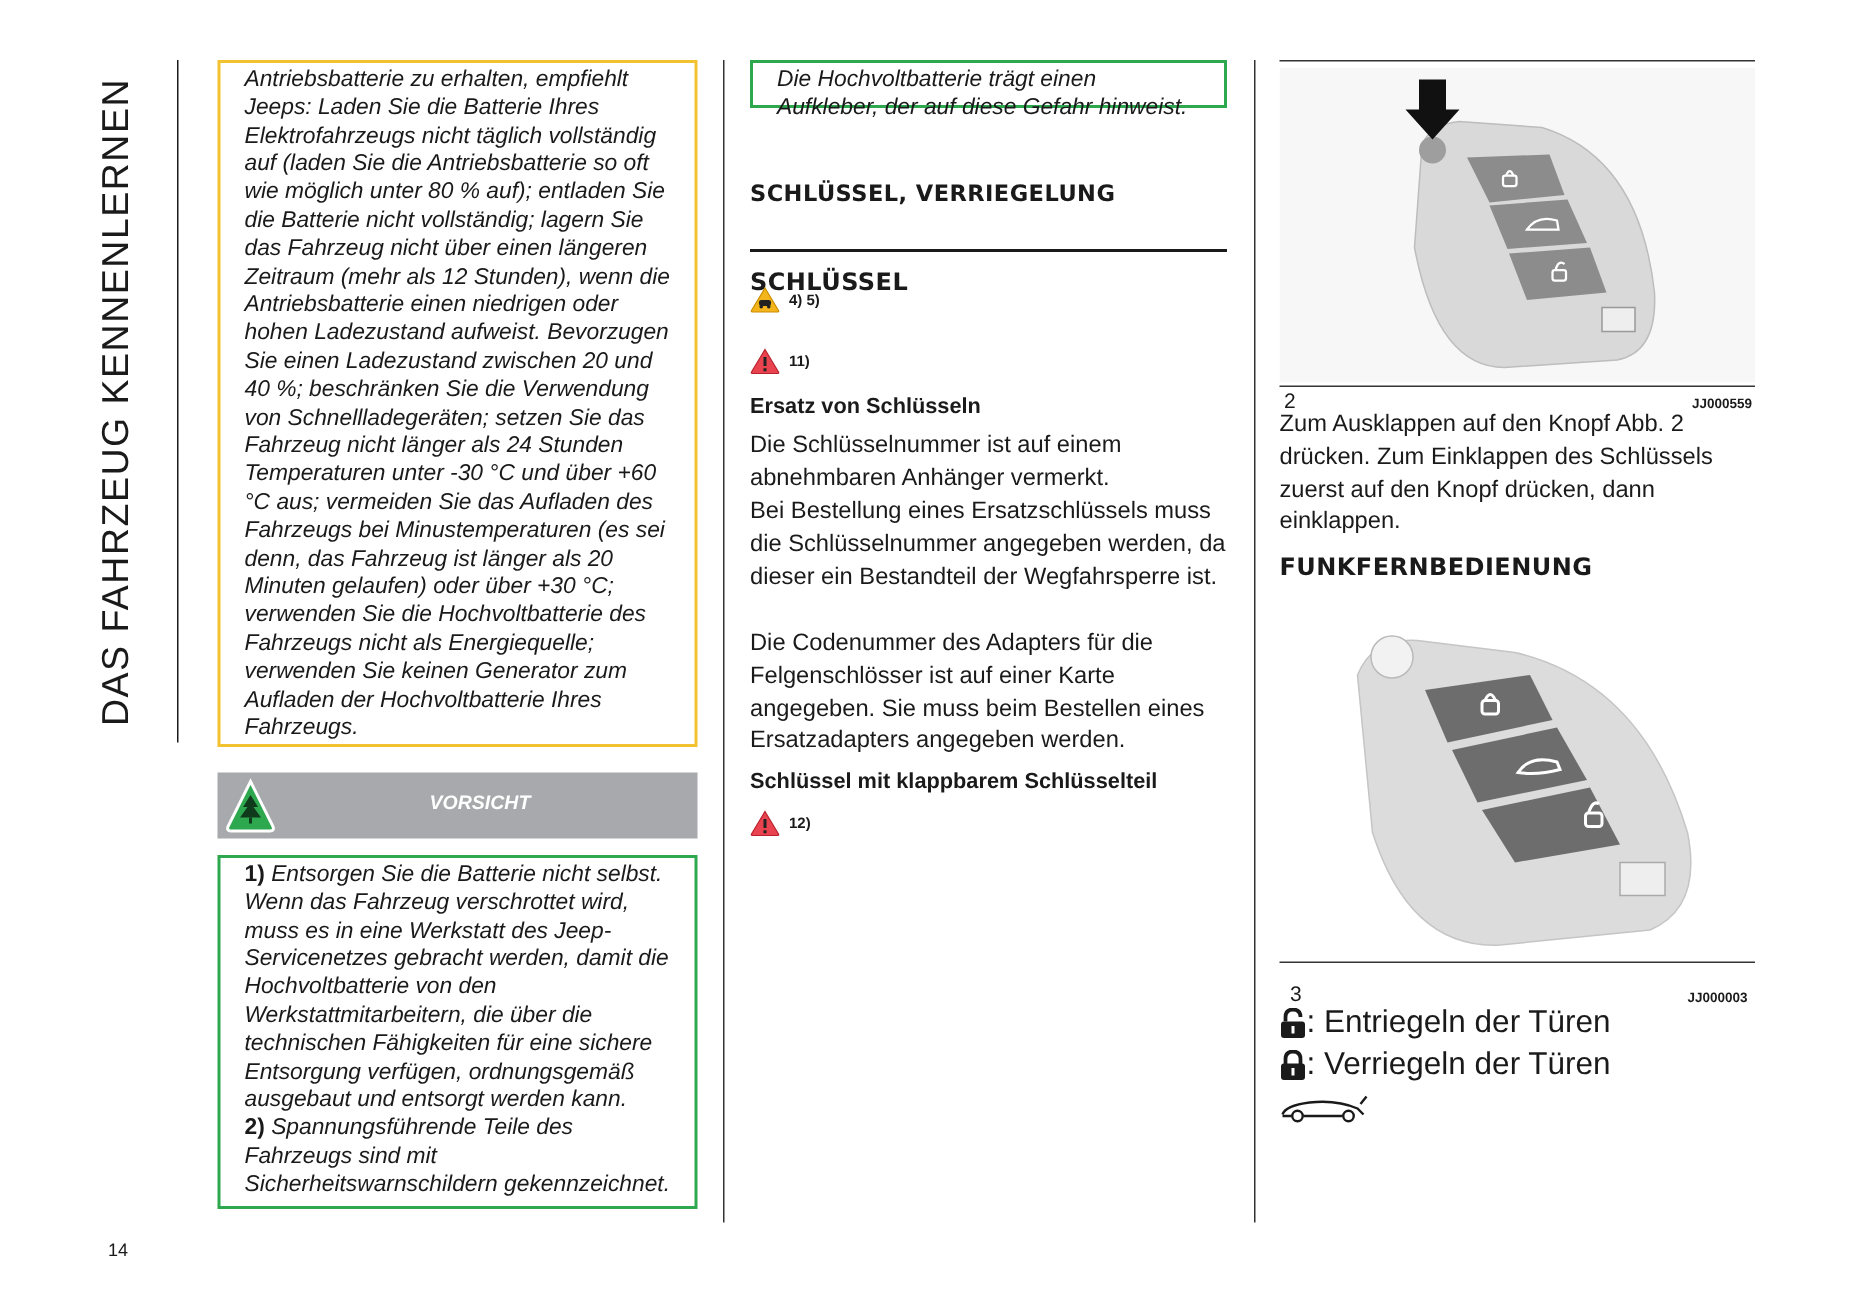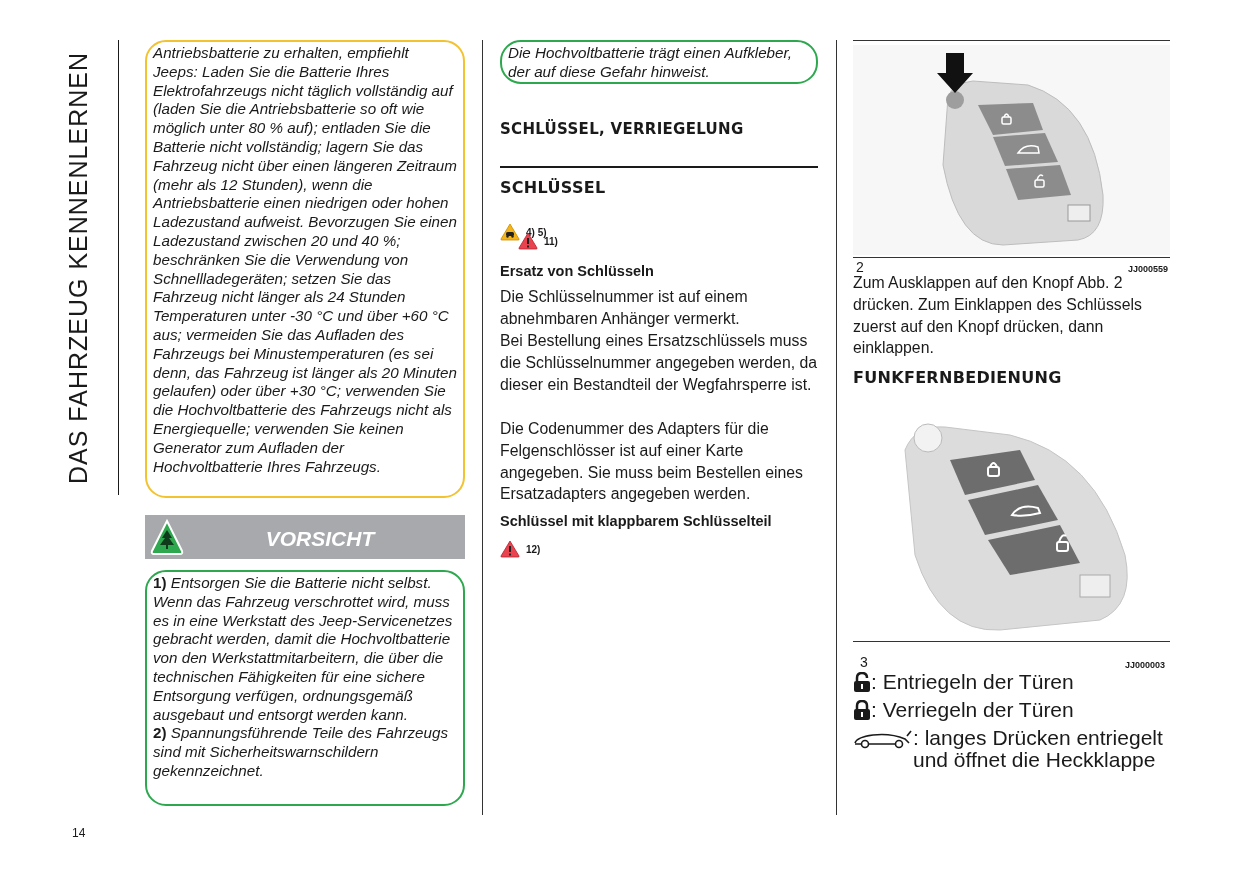--- a/index.html
+++ b/index.html
@@ -2,28 +2,28 @@
 <html><head>
 <meta charset="utf-8">
 <style>
   html, body { margin:0; padding:0; background:#ffffff; }
   body { width:1241px; height:875px; position:relative; overflow:hidden; font-family:"Liberation Sans", sans-serif; color:#1a1a1a; }
   .side-title { position:absolute; left:58px; top:40px; width:40px; height:455px; }
   .side-title span { position:absolute; left:50%; top:50%; transform:translate(-50%,-50%) rotate(-90deg); white-space:nowrap; font-size:25px; letter-spacing:1px; font-weight:400; color:#1a1a1a; }
   .side-rule { position:absolute; left:118px; top:40px; width:1px; height:455px; background:#1a1a1a; }
   .page-num { position:absolute; left:72px; top:826px; font-size:12px; }
   .vrule { position:absolute; width:1px; background:#333; top:40px; height:775px; }
-  .box { position:absolute; box-sizing:border-box; padding:2px 6px; font-style:italic; font-size:15.2px; line-height:18.8px;border-radius:21px; }
+  .box { position:absolute; box-sizing:border-box; padding:2px 16px; font-style:italic; font-size:15.2px; line-height:18.8px; }
   .box.yellow { border:2px solid #f2c230; left:145px; top:40px; width:320px; height:458px; }
   .box.green { border:2px solid #2ea84f; }
   .box.green1 { left:145px; top:570px; width:320px; height:236px; }
-  .box.green2 { left:500px; top:40px; width:318px; height:44px; }
+  .box.green2 { left:500px; top:40px; width:318px; height:32px; }
   .box b { font-style:normal; }
   .vorsicht { position:absolute; left:145px; top:515px; width:320px; height:44px; background:#a7a9ac; }
-  .vorsicht .lbl { position:absolute; left:0; right:0; top:12px; text-align:center; padding-left:30px; color:#fff; font-weight:bold; font-style:italic; font-size:21px; font-family:"Liberation Sans Narrow","Liberation Sans", sans-serif; }
+  .vorsicht .lbl { position:absolute; left:0; right:0; top:12px; text-align:center; padding-left:30px; color:#fff; font-weight:bold; font-style:italic; font-size:13px; font-family:"Liberation Sans Narrow","Liberation Sans", sans-serif; }
   .vorsicht .icon { position:absolute; left:4px; top:3px; width:36px; height:38px; }
   .h1 { position:absolute; left:500px; top:116px; width:318px; font-weight:900; font-size:15px; line-height:26px; letter-spacing:0.3px; font-family:"DejaVu Sans", sans-serif; }
   .h1-rule { position:absolute; left:500px; top:166px; width:318px; height:2px; background:#1a1a1a; }
   .h2 { position:absolute; font-weight:bold; font-size:16px; font-family:"DejaVu Sans", sans-serif; letter-spacing:0.3px; }
   .warnrow { position:absolute; display:flex; align-items:center; gap:6px; font-size:10px; font-weight:bold; }
   .warnrow svg { width:20px; height:18px; }
   .sub { position:absolute; font-weight:bold; font-size:14.5px; font-family:"Liberation Sans Narrow","Liberation Sans", sans-serif; }
   .para { position:absolute; font-size:15.8px; line-height:21.8px; }
   .figure { position:absolute; }
   .fig-rule { position:absolute; height:1px; background:#333; }
@@ -60,30 +60,30 @@
   <span>Entsorgen Sie die Batterie nicht selbst. Wenn das Fahrzeug verschrottet wird, muss es in eine Werkstatt des Jeep-Servicenetzes gebracht werden, damit die Hochvoltbatterie von den Werkstattmitarbeitern, die über die technischen Fähigkeiten für eine sichere Entsorgung verfügen, ordnungsgemäß ausgebaut und entsorgt werden kann.</span><br>
   <b>2)</b>
   <span>Spannungsführende Teile des Fahrzeugs sind mit Sicherheitswarnschildern gekennzeichnet.</span>
 </div>
 
 <div class="box green green2">Die Hochvoltbatterie trägt einen Aufkleber, der auf diese Gefahr hinweist.</div>
 <div class="h1">SCHLÜSSEL, VERRIEGELUNG</div>
 <div class="h1-rule"></div>
 <div class="h2" style="left:500px; top:178px;">SCHLÜSSEL</div>
 
-<div class="warnrow" style="left:500px; top:223px;">
+<div class="warnrow" style="left:500px; top:191px;">
   <svg viewBox="0 0 20 18">
     <path d="M10 1 L19 16 Q19.5 17 18 17 L2 17 Q0.5 17 1 16 Z" fill="#f3b51b" stroke="#c98d00" stroke-width="0.8"></path>
     <rect x="6" y="9" width="8" height="4" rx="1.5" fill="#222"></rect>
     <circle cx="7.5" cy="13.5" r="1.2" fill="#222"></circle>
       <circle cx="12.5" cy="13.5" r="1.2" fill="#222"></circle>
   </svg>
   <span>4)  5)</span>
 </div>
-<div class="warnrow" style="left:518px; top:232px;">
+<div class="warnrow" style="left:500px; top:232px;">
   <svg viewBox="0 0 20 18">
     <path d="M10 1 L19 16 Q19.5 17 18 17 L2 17 Q0.5 17 1 16 Z" fill="#e8434f" stroke="#b8222e" stroke-width="0.8"></path>
     <rect x="9" y="6" width="2" height="6" fill="#222"></rect>
       <rect x="9" y="13.5" width="2" height="2" fill="#222"></rect>
   </svg>
   <span>11)</span>
 </div>
 
 <div class="sub" style="left:500px; top:263px;">Ersatz von Schlüsseln</div>
 <div class="para" style="left:500px; top:286px; width:320px;">Die Schlüsselnummer ist auf einem abnehmbaren Anhänger vermerkt.</div>
@@ -161,14 +161,13 @@
   <span>: Verriegeln der Türen</span>
 </div>
 <div class="legend-row" style="top:727px; width:320px; flex-wrap:wrap; align-items:flex-start;">
   <svg width="60" height="20" viewBox="0 0 60 20" style="margin-top:2px;">
     <path d="M2 14 Q4 8 20 6 Q38 4 52 10 L56 14" fill="none" stroke="#1a1a1a" stroke-width="1.6"></path>
     <path d="M54 7 L58 2" stroke="#1a1a1a" stroke-width="1.6"></path>
     <circle cx="12" cy="15" r="3.5" fill="#fff" stroke="#1a1a1a" stroke-width="1.6"></circle>
     <circle cx="46" cy="15" r="3.5" fill="#fff" stroke="#1a1a1a" stroke-width="1.6"></circle>
     <path d="M2 15 H8 M16 15 H42" stroke="#1a1a1a" stroke-width="1.6"></path>
   </svg>
-  <span style="width:256px; line-height:21.8px;">: langes Drücken entriegelt und öffnet die Heckklappe</span>
 </div>
 
 </body></html>

